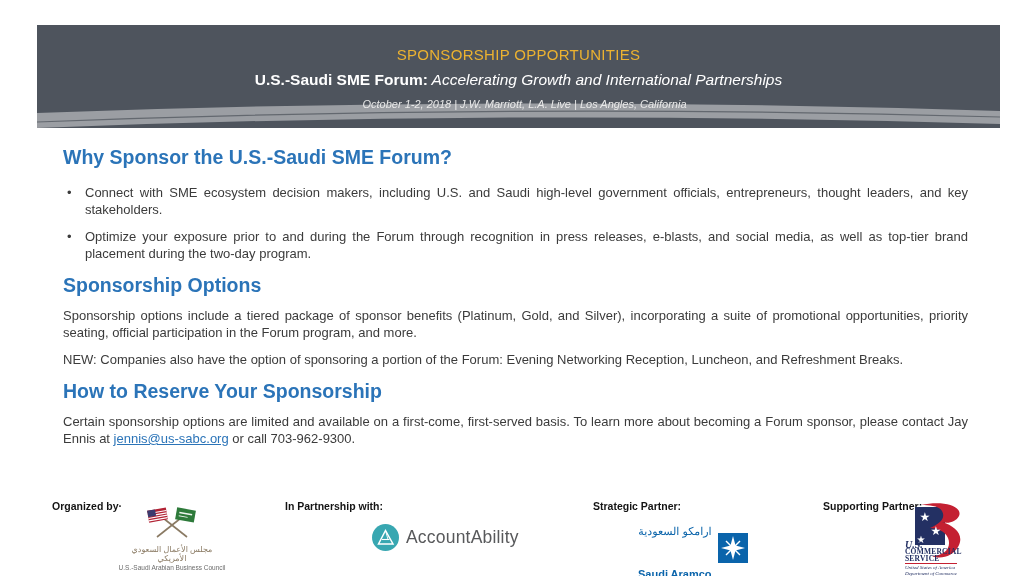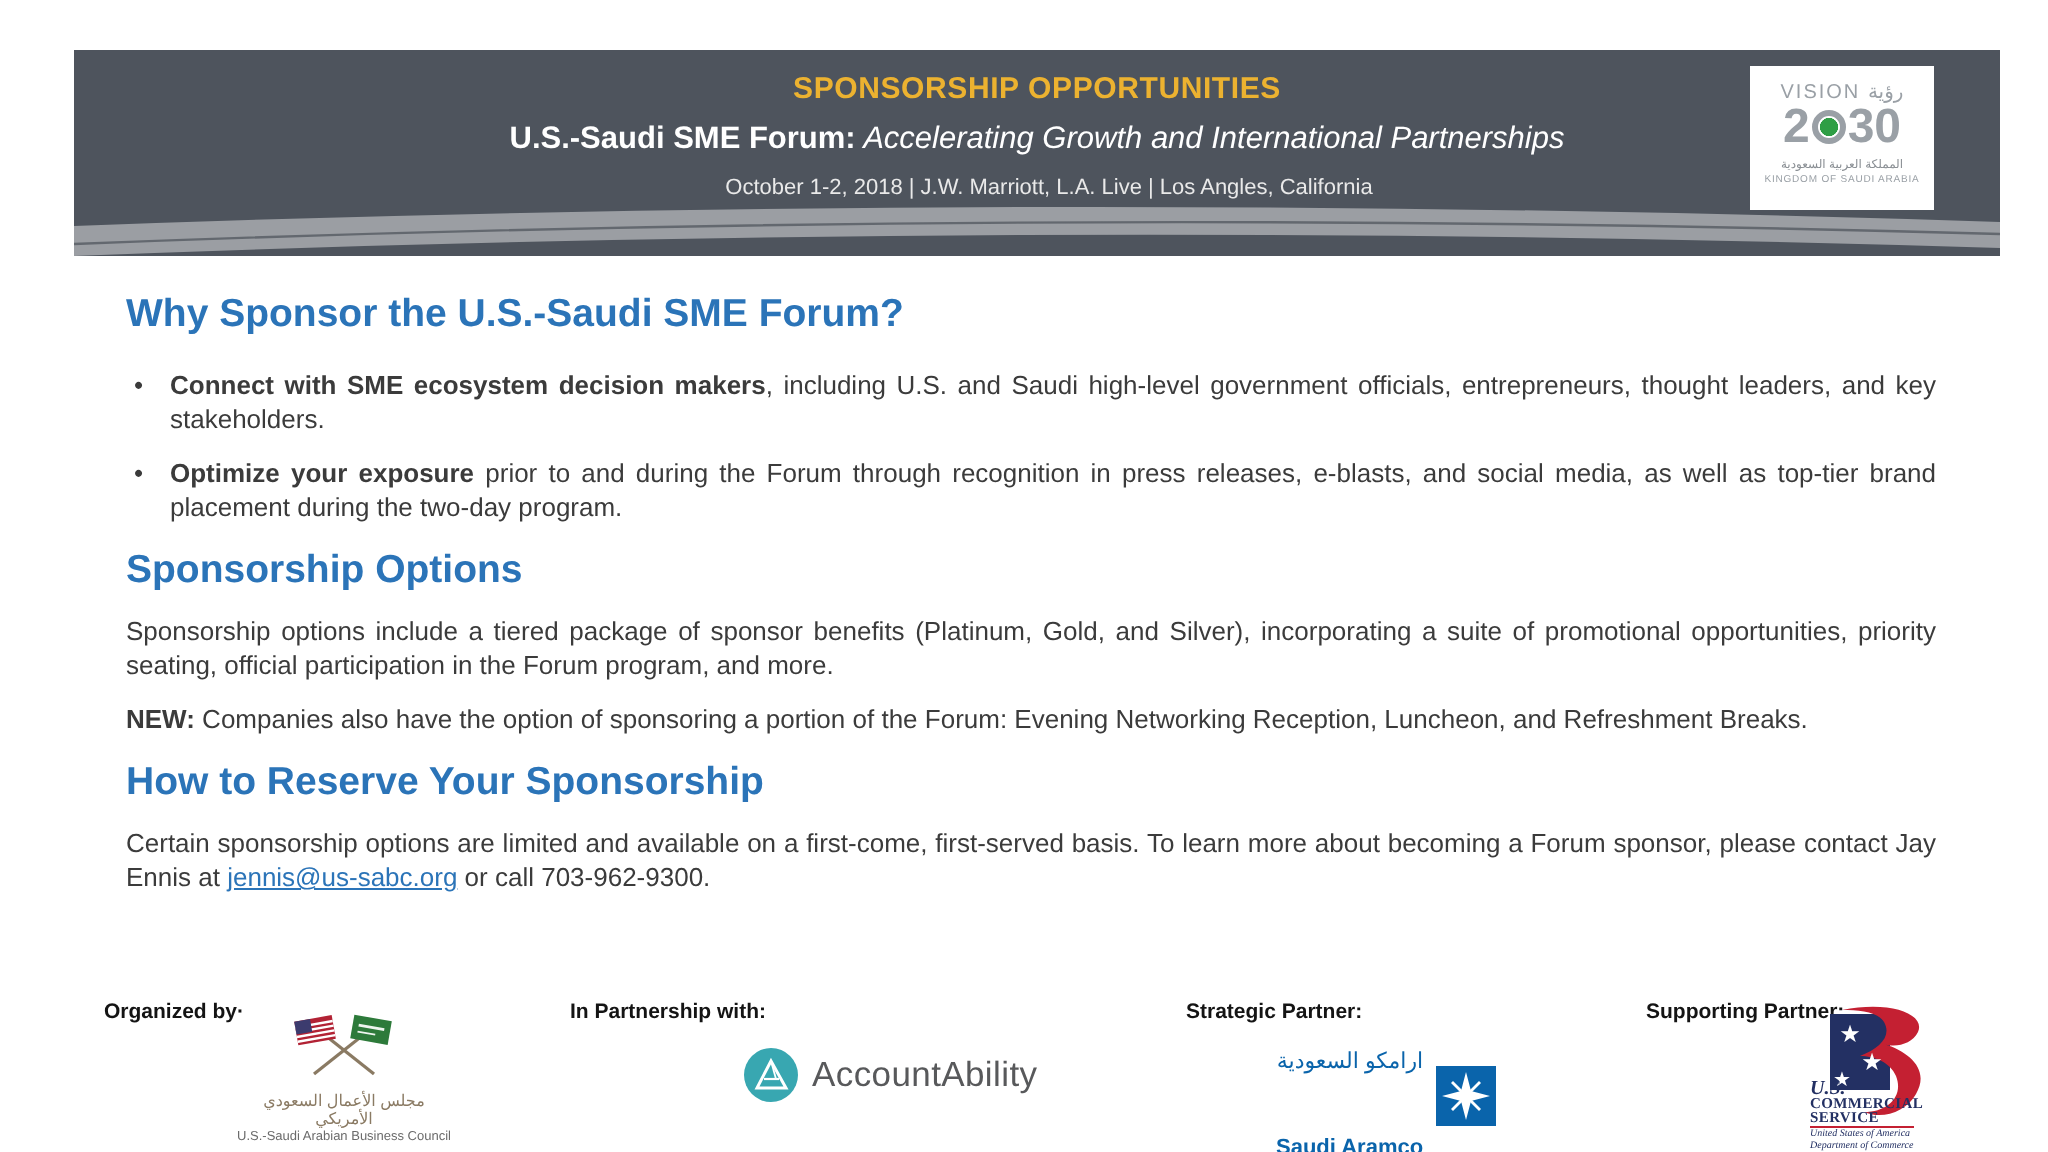--- a/index.html
+++ b/index.html
@@ -4,43 +4,43 @@
 <style>
   html,body{margin:0;padding:0;}
   body{
     width:1024px;height:576px;background:#ffffff;position:relative;overflow:hidden;
     font-family:"Liberation Sans",sans-serif;color:#3b3b3b;
   }
   
   .banner{position:absolute;left:37px;top:25px;width:963px;height:103px;}
   .banner svg.bg{position:absolute;left:0;top:0;width:100%;height:100%;}
   .banner-text{position:relative;text-align:center;padding-top:11px;}
-  .kicker{color:#ecb230;font-weight:bold;font-size:15px;letter-spacing:.3px;}
+  .kicker{color:#ecb230;font-weight:normal;font-size:15px;letter-spacing:.3px;margin-top:10px;}
   .forum-title{color:#ffffff;font-size:15.5px;margin-top:8px;}
   .forum-title .b{font-weight:bold;}
   .forum-title .i{font-style:italic;}
-  .forum-subtitle{color:#e9e9e9;font-size:11px;margin-top:9px;margin-left:12px;}
+  .forum-subtitle{color:#e9e9e9;font-size:11px;font-style:italic;margin-top:9px;margin-left:12px;}
   
   .vision{position:absolute;top:8px;right:33px;width:92px;height:72px;background:#fff;
     text-align:center;box-sizing:border-box;padding-top:7px;}
   .v-row1{font-size:10px;color:#9aa0a6;letter-spacing:1px;}
   .v-row1 .ar{letter-spacing:0;}
   .v-year{font-size:24px;line-height:22px;font-weight:bold;color:#9aa0a6;margin-top:1px;}
   .v-zero{display:inline-block;width:11px;height:11px;border:3px solid #9aa0a6;border-radius:50%;
     background:radial-gradient(circle,#2f9e45 0 57%,#ffffff 60%);vertical-align:-1px;margin:0 1px;}
   .v-ar{font-size:6px;color:#8a8f94;margin-top:3px;}
   .v-en{font-size:5px;color:#9aa0a6;letter-spacing:.4px;margin-top:1px;}
   
   .main{position:absolute;left:63px;top:146px;width:905px;}
   .sec-heading{color:#2b74b8;font-size:19.5px;font-weight:bold;line-height:23px;}
   .bullets{margin:15px 0 0 0;padding:0;list-style:none;}
   .bullets li{position:relative;padding-left:22px;margin-bottom:10px;font-size:13px;
     line-height:17px;text-align:justify;}
   .bullets li::before{content:"\2022";position:absolute;left:4px;top:0;color:#3b3b3b;}
-  .b{font-weight:bold;}
+  .b{font-weight:normal;}
   .para{font-size:13px;line-height:17px;text-align:justify;margin-top:10px;}
   .h-gap{margin-top:12px;}
   a.email{color:#2b74b8;text-decoration:underline;}
   
   .flabel{position:absolute;font-size:10.5px;font-weight:bold;color:#141414;top:500px;}
   .ussabc{position:absolute;left:118px;top:506px;width:108px;text-align:center;}
   .ussabc .ar{font-size:8px;color:#8a7a63;margin-top:1px;}
   .ussabc .en{font-size:6.5px;color:#6b6b6b;margin-top:1px;}
   .aa{position:absolute;left:372px;top:524px;display:flex;align-items:center;}
   .aa-word{font-size:17.5px;color:#58595b;margin-left:7px;letter-spacing:.2px;}
@@ -63,26 +63,20 @@
 <div class="banner">
   <svg class="bg" viewBox="0 0 963 103" preserveAspectRatio="none">
     <rect width="963" height="103" fill="#4e545d"></rect>
     <path d="M0,88 Q480,70 963,86 L963,99 Q480,84 0,103 Z" fill="#9b9ea3"></path>
     <path d="M0,97 Q480,78 963,92" fill="none" stroke="#63686f" stroke-width="1.2"></path>
   </svg>
   <div class="banner-text">
     <div class="kicker">SPONSORSHIP OPPORTUNITIES</div>
     <div class="forum-title"><span class="b">U.S.-Saudi SME Forum:</span><span class="i"> Accelerating Growth and International Partnerships</span></div>
     <div class="forum-subtitle">October 1-2, 2018 | J.W. Marriott, L.A. Live | Los Angles, California</div>
-  </div>
-  <div class="vision">
-    <div class="v-row1"><span>VISION</span> <span class="ar">رؤية</span></div>
-    <div class="v-year"><span>2</span><span class="v-zero"></span><span>30</span></div>
-    <div class="v-ar">المملكة العربية السعودية</div>
-    <div class="v-en">KINGDOM OF SAUDI ARABIA</div>
   </div>
 </div>
 
 <div class="main">
   <div class="sec-heading">Why Sponsor the U.S.-Saudi SME Forum?</div>
   <ul class="bullets">
     <li><span class="b">Connect with SME ecosystem decision makers</span><span>, including U.S. and Saudi high-level government officials, entrepreneurs, thought leaders, and key stakeholders.</span></li>
     <li><span class="b">Optimize your exposure</span><span> prior to and during the Forum through recognition in press releases, e-blasts, and social media, as well as top-tier brand placement during the two-day program.</span></li>
   </ul>
 

